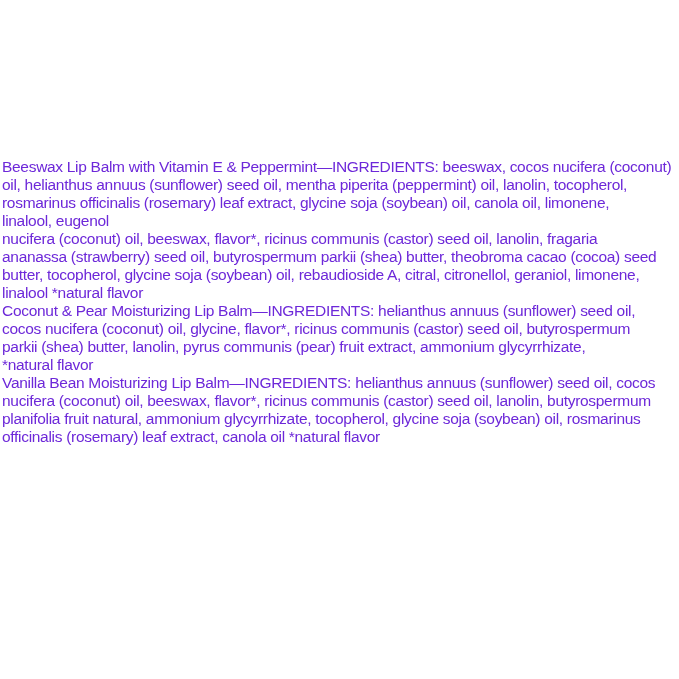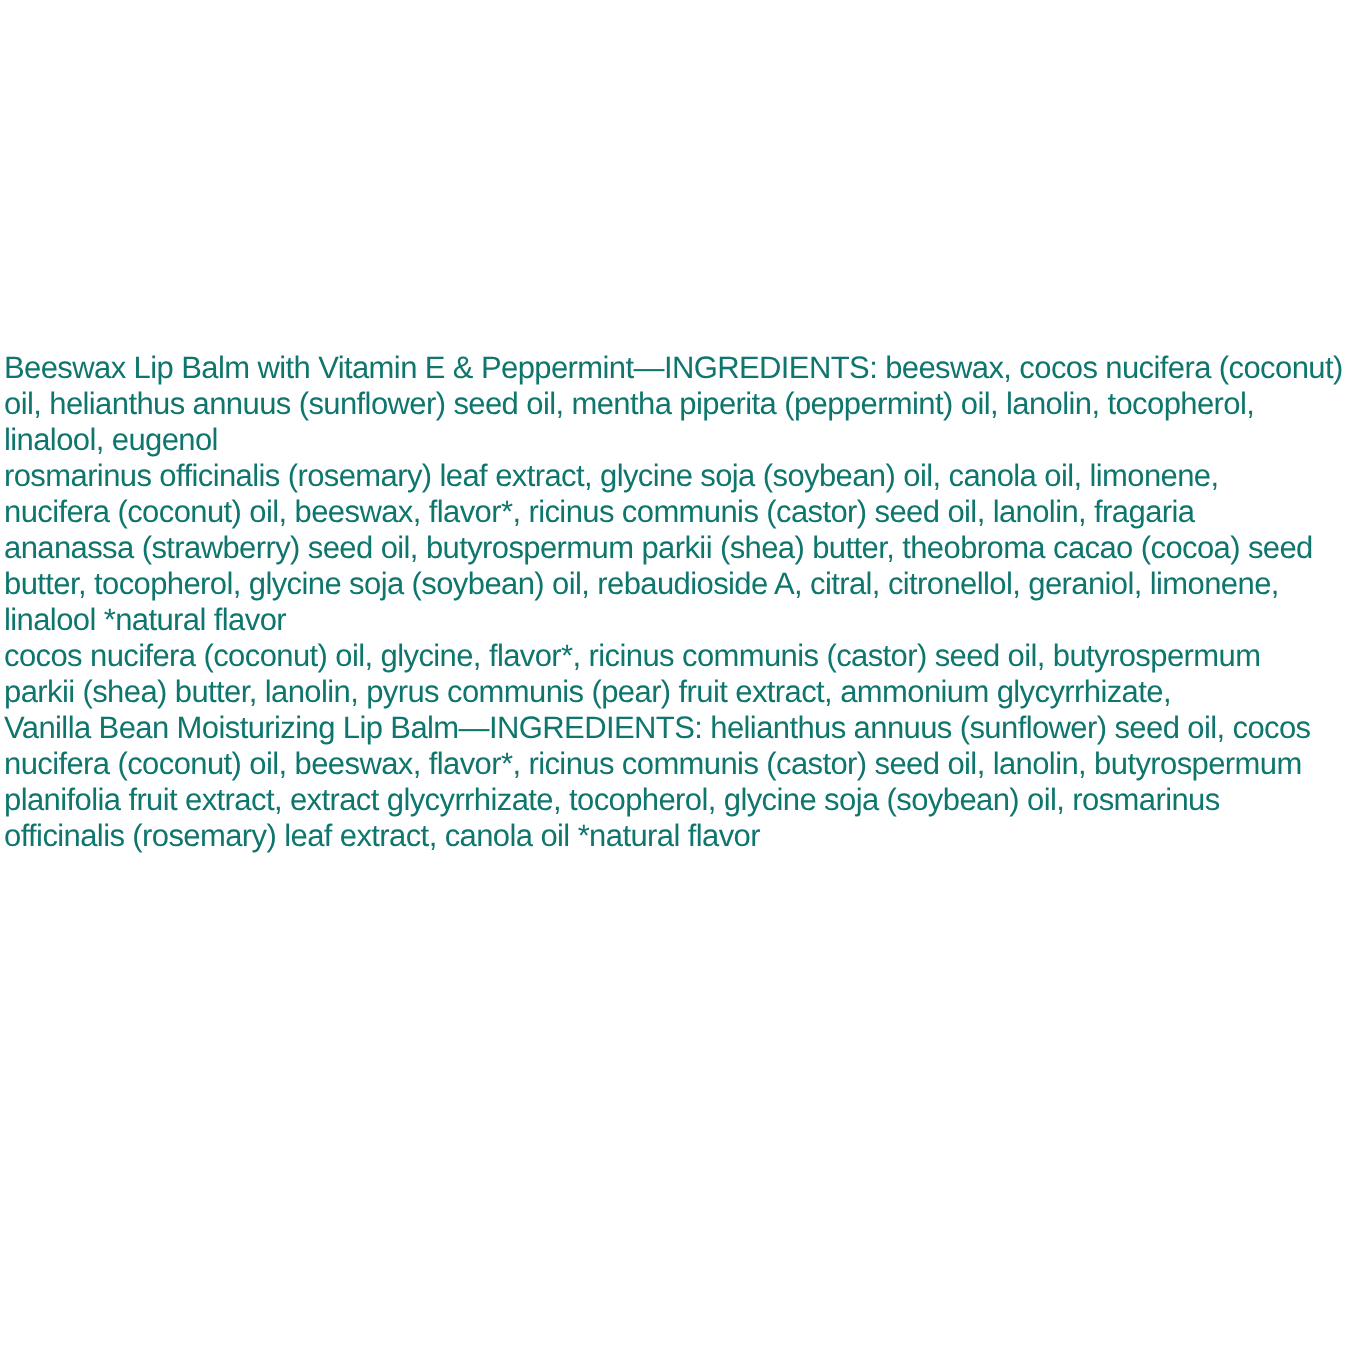--- a/index.html
+++ b/index.html
@@ -15,23 +15,23 @@
     font-family: "Liberation Sans", sans-serif;
   }
   .label-page {
     position: absolute;
     inset: 0;
     background: #ffffff;
   }
   .text-block {
     position: absolute;
     left: 2px;
-    top: 176px;
+    top: 158px;
     width: 676px;
-    color: #0f766e;
+    color: #6d28d9;
     font-size: 15.5px;
     line-height: 18px;
     letter-spacing: -0.3px;
   }
   .para {
     margin: 0;
     padding: 0;
   }
   .line {
     white-space: nowrap;
@@ -40,37 +40,39 @@
 </style>
 </head>
 <body>
 
 <div class="label-page">
   <div class="text-block">
 
     <div class="para">
       <div class="line">Beeswax Lip Balm with Vitamin E &amp; Peppermint—INGREDIENTS: beeswax, cocos nucifera (coconut)</div>
       <div class="line">oil, helianthus annuus (sunflower) seed oil, mentha piperita (peppermint) oil, lanolin, tocopherol,</div>
+      <div class="line">rosmarinus officinalis (rosemary) leaf extract, glycine soja (soybean) oil, canola oil, limonene,</div>
       <div class="line">linalool, eugenol</div>
-      <div class="line">rosmarinus officinalis (rosemary) leaf extract, glycine soja (soybean) oil, canola oil, limonene,</div>
     </div>
 
     <div class="para">
       <div class="line">nucifera (coconut) oil, beeswax, flavor*, ricinus communis (castor) seed oil, lanolin, fragaria</div>
       <div class="line">ananassa (strawberry) seed oil, butyrospermum parkii (shea) butter, theobroma cacao (cocoa) seed</div>
       <div class="line">butter, tocopherol, glycine soja (soybean) oil, rebaudioside A, citral, citronellol, geraniol, limonene,</div>
       <div class="line">linalool *natural flavor</div>
     </div>
 
     <div class="para">
+      <div class="line">Coconut &amp; Pear Moisturizing Lip Balm—INGREDIENTS: helianthus annuus (sunflower) seed oil,</div>
       <div class="line">cocos nucifera (coconut) oil, glycine, flavor*, ricinus communis (castor) seed oil, butyrospermum</div>
       <div class="line">parkii (shea) butter, lanolin, pyrus communis (pear) fruit extract, ammonium glycyrrhizate,</div>
+      <div class="line">*natural flavor</div>
     </div>
 
     <div class="para">
       <div class="line">Vanilla Bean Moisturizing Lip Balm—INGREDIENTS: helianthus annuus (sunflower) seed oil, cocos</div>
       <div class="line">nucifera (coconut) oil, beeswax, flavor*, ricinus communis (castor) seed oil, lanolin, butyrospermum</div>
-      <div class="line">planifolia fruit extract, extract glycyrrhizate, tocopherol, glycine soja (soybean) oil, rosmarinus</div>
+      <div class="line">planifolia fruit natural, ammonium glycyrrhizate, tocopherol, glycine soja (soybean) oil, rosmarinus</div>
       <div class="line">officinalis (rosemary) leaf extract, canola oil *natural flavor</div>
     </div>
 
   </div>
 </div>
 
 </body></html>

